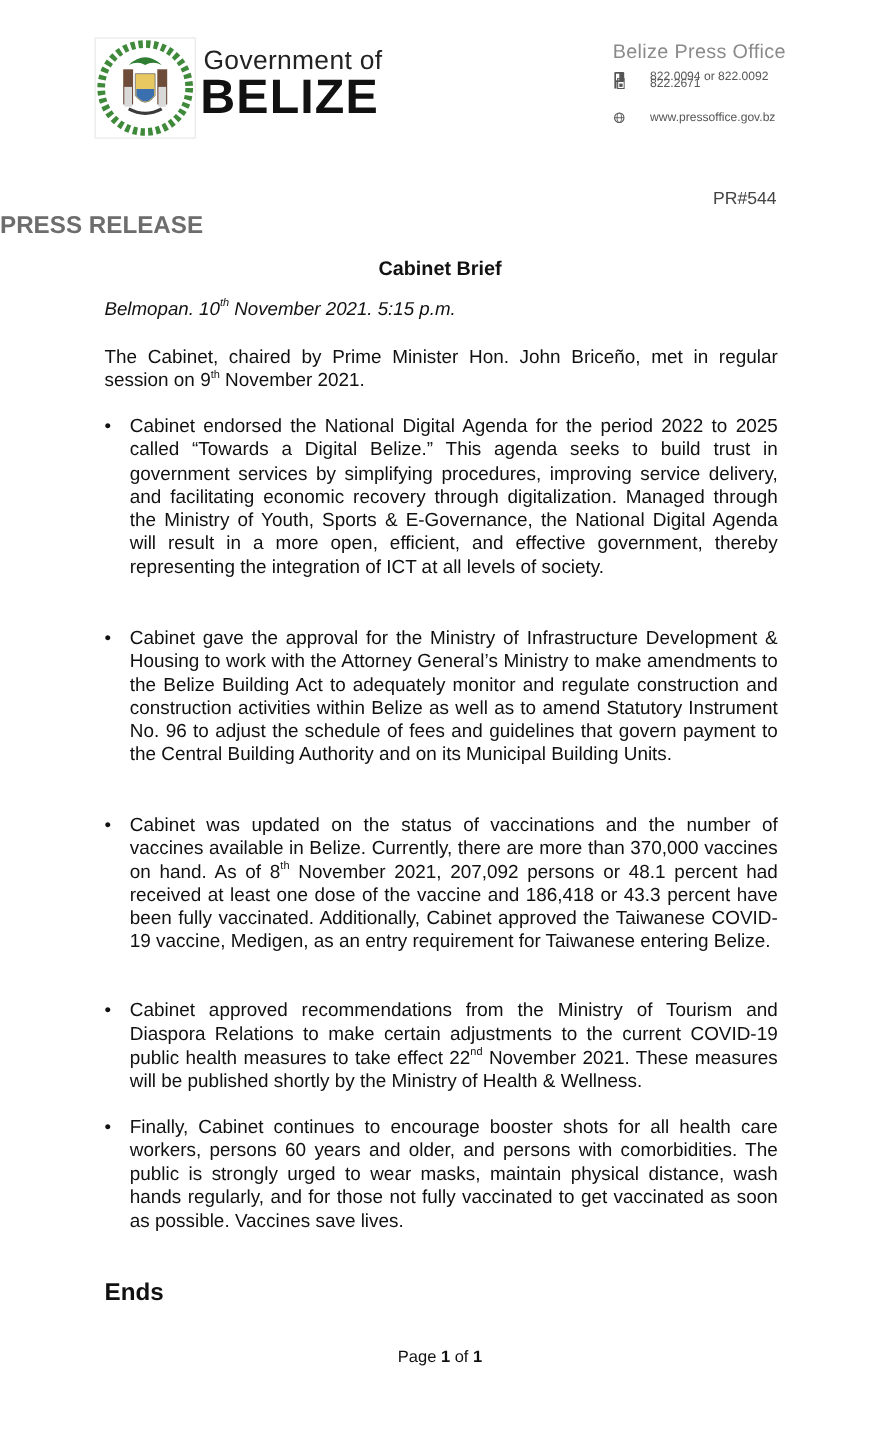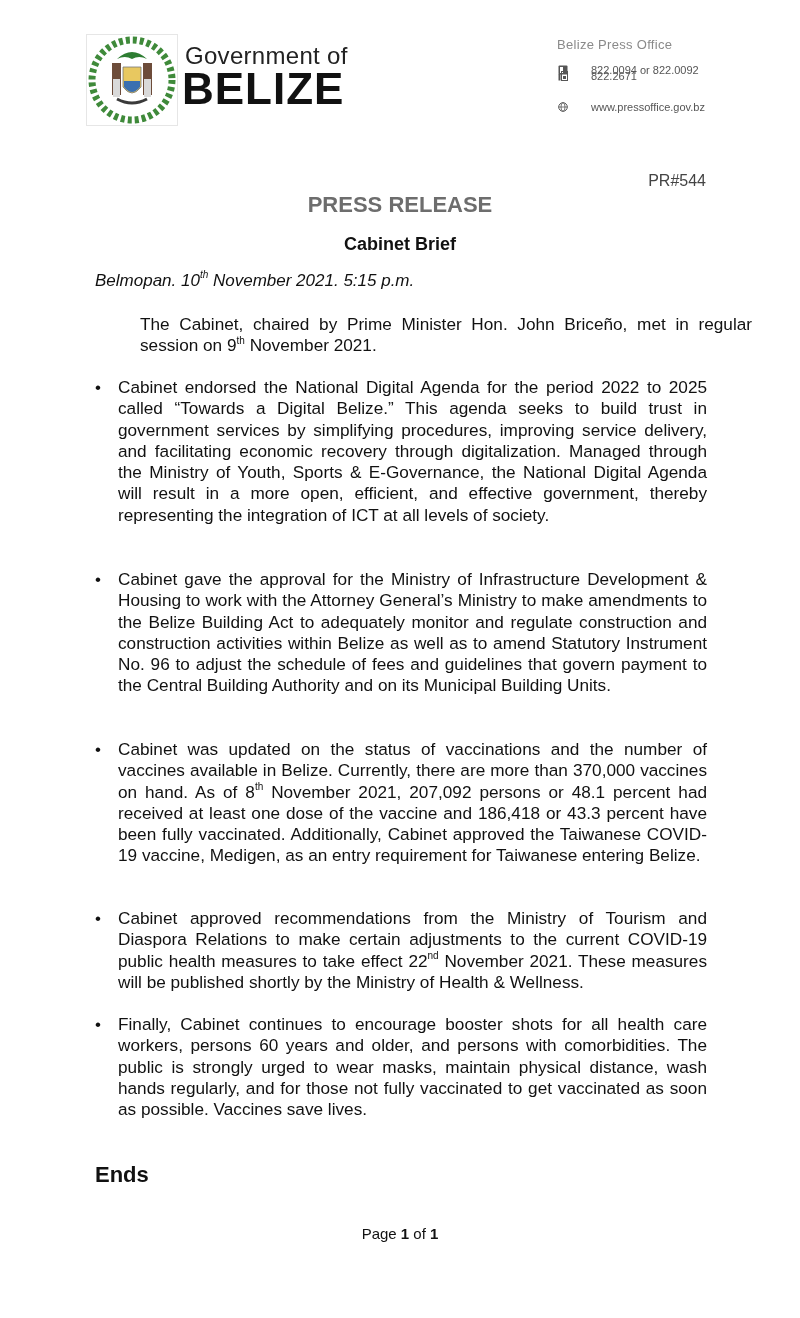--- a/index.html
+++ b/index.html
@@ -5,36 +5,36 @@
   html, body { margin: 0; padding: 0; background: #ffffff; }
   body { width: 800px; height: 1318px; position: relative; overflow: hidden;
          font-family: "Liberation Sans", sans-serif; color: #111111; }
   .abs { position: absolute; }
 
   
   #logo-box { left: 86px; top: 34px; width: 90px; height: 90px; border: 1px solid #e6e6e6; background: #fff; }
   #gov-of { left: 185px; top: 42px; font-size: 24px; color: #222; letter-spacing: 0.3px; font-weight: normal; }
   #belize { left: 182px; top: 66px; font-size: 44px; font-weight: bold; color: #111; letter-spacing: 1px; line-height: 46px; text-align: right; }
 
-  #press-office { left: 557px; top: 37px; font-size: 13px; color: #8a8a8a; letter-spacing: 0.3px; }
+  #press-office { left: 557px; top: 37px; font-size: 18px; color: #8a8a8a; letter-spacing: 0.3px; }
   .contact { left: 558px; font-size: 11px; color: #555; display: flex; align-items: center; gap: 23px; }
   .contact .ico { width: 10px; height: 10px; display: inline-block; }
   #contact-phone { top: 64px; }
   #contact-fax { top: 70px; }
   #contact-web { top: 101px; text-align: right; }
 
   #pr-number { right: 94px; top: 172px; font-size: 16px; color: #444; }
-  #press-release { left: 0; width: 800px; top: 192px; text-align: center; font-size: 22px; font-weight: bold; color: #6d6d6d; }
+  #press-release { left: 0; width: 800px; top: 192px; text-align: left; font-size: 22px; font-weight: bold; color: #6d6d6d; }
   #doc-title { left: 0; width: 800px; top: 234px; text-align: center; font-size: 18px; font-weight: bold; color: #111; }
 
   #dateline { left: 95px; top: 271px; font-size: 17px; font-style: italic; }
   sup { font-size: 10px; line-height: 0; position: relative; top: -1px; }
 
   .para { font-size: 17.2px; line-height: 21.3px; text-align: justify; }
-  #intro { left: 95px; width: 612px; top: 314px; margin-left: 45px; }
+  #intro { left: 95px; width: 612px; top: 314px; }
 
   .bullet { left: 95px; width: 612px; display: flex; }
   .bullet .dot { width: 23px; flex: 0 0 23px; font-size: 17px; line-height: 21.3px; }
   .bullet .txt { flex: 1; }
   #b1 { top: 377px; }
   #b2 { top: 569px; }
   #b3 { top: 739px; }
   #b4 { top: 908px; }
   #b5 { top: 1014px; }
 

